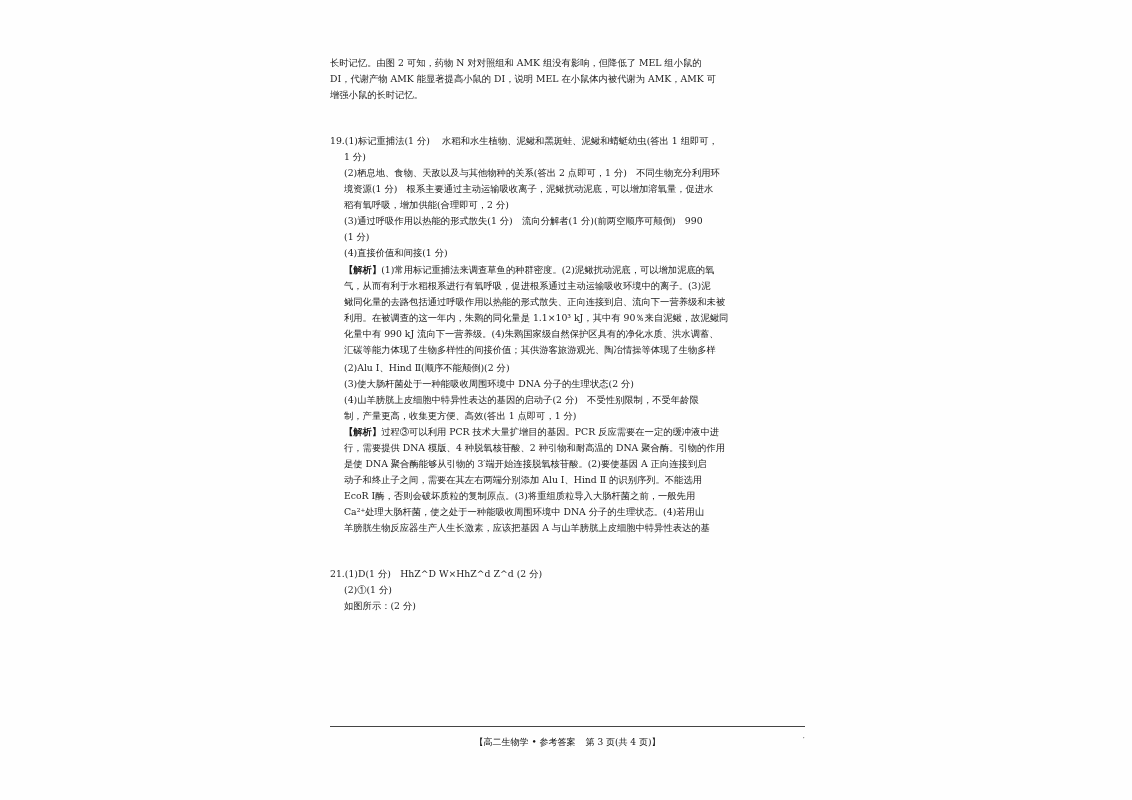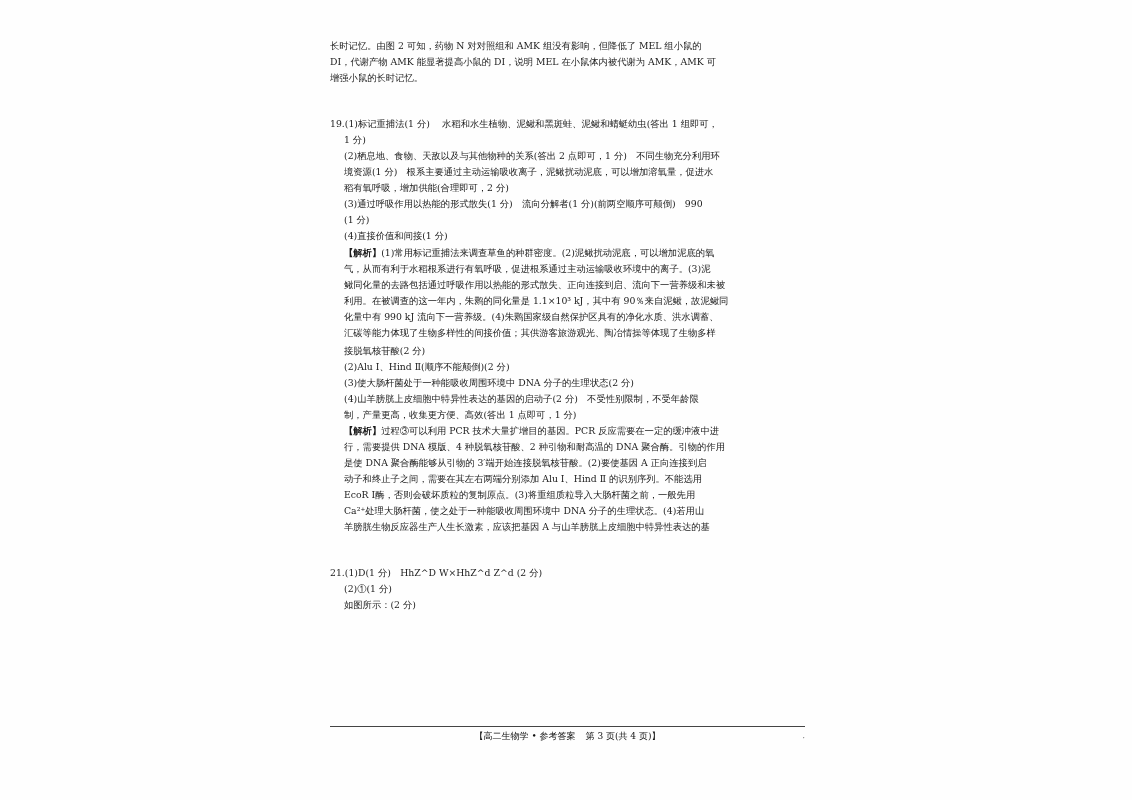--- a/index.html
+++ b/index.html
@@ -18,21 +18,21 @@
   .page {
     position: absolute;
     left: 0; top: 0;
     width: 1132px;
     height: 800px;
     background: #fefefe;
   }
   .content {
     position: absolute;
     left: 330px;
-    top: 38px;
+    top: 55px;
     width: 475px;
     font-size: 9.3px;
     line-height: 1.62;
     text-align: justify;
   }
   p {
     margin: 0 0 1px 0;
   }
   .sub {
     padding-left: 14px;
@@ -47,21 +47,21 @@
   }
   .body-para {
     text-indent: 0;
   }
   .footer {
     position: absolute;
     left: 330px;
     top: 726px;
     width: 475px;
     border-top: 1px solid #444;
-    padding-top: 3px;
+    padding-top: 9px;
     font-size: 9px;
     text-align: left;
     color: #111;
   }
   .footer-inner {
     display: flex;
     justify-content: center;
     align-items: center;
     gap: 10px;
   }
@@ -100,21 +100,20 @@
       <p class="sub">气，从而有利于水稻根系进行有氧呼吸，促进根系通过主动运输吸收环境中的离子。(3)泥</p>
       <p class="sub">鳅同化量的去路包括通过呼吸作用以热能的形式散失、正向连接到启、流向下一营养级和未被</p>
       <p class="sub">利用。在被调查的这一年内，朱鹮的同化量是 1.1×10³ kJ，其中有 90％来自泥鳅，故泥鳅同</p>
       <p class="sub">化量中有 990 kJ 流向下一营养级。(4)朱鹮国家级自然保护区具有的净化水质、洪水调蓄、</p>
       <p class="sub">汇碳等能力体现了生物多样性的间接价值；其供游客旅游观光、陶冶情操等体现了生物多样</p>
     </div>
 
     <div class="spacer-sm"></div>
 
     <div>
-      <p class="sub">接脱氧核苷酸(2 分)</p>
       <p class="sub">(2)Alu Ⅰ、Hind Ⅱ(顺序不能颠倒)(2 分)</p>
       <p class="sub">(3)使大肠杆菌处于一种能吸收周围环境中 DNA 分子的生理状态(2 分)</p>
       <p class="sub">(4)山羊膀胱上皮细胞中特异性表达的基因的启动子(2 分)　不受性别限制，不受年龄限</p>
       <p class="sub">制，产量更高，收集更方便、高效(答出 1 点即可，1 分)</p>
       <p class="sub"><span class="ans-head">【解析】</span><span>过程③可以利用 PCR 技术大量扩增目的基因。PCR 反应需要在一定的缓冲液中进</span></p>
       <p class="sub">行，需要提供 DNA 模版、4 种脱氧核苷酸、2 种引物和耐高温的 DNA 聚合酶。引物的作用</p>
       <p class="sub">是使 DNA 聚合酶能够从引物的 3′端开始连接脱氧核苷酸。(2)要使基因 A 正向连接到启</p>
       <p class="sub">动子和终止子之间，需要在其左右两端分别添加 Alu Ⅰ、Hind Ⅱ 的识别序列。不能选用</p>
       <p class="sub">EcoR Ⅰ酶，否则会破坏质粒的复制原点。(3)将重组质粒导入大肠杆菌之前，一般先用</p>
       <p class="sub">Ca²⁺处理大肠杆菌，使之处于一种能吸收周围环境中 DNA 分子的生理状态。(4)若用山</p>

